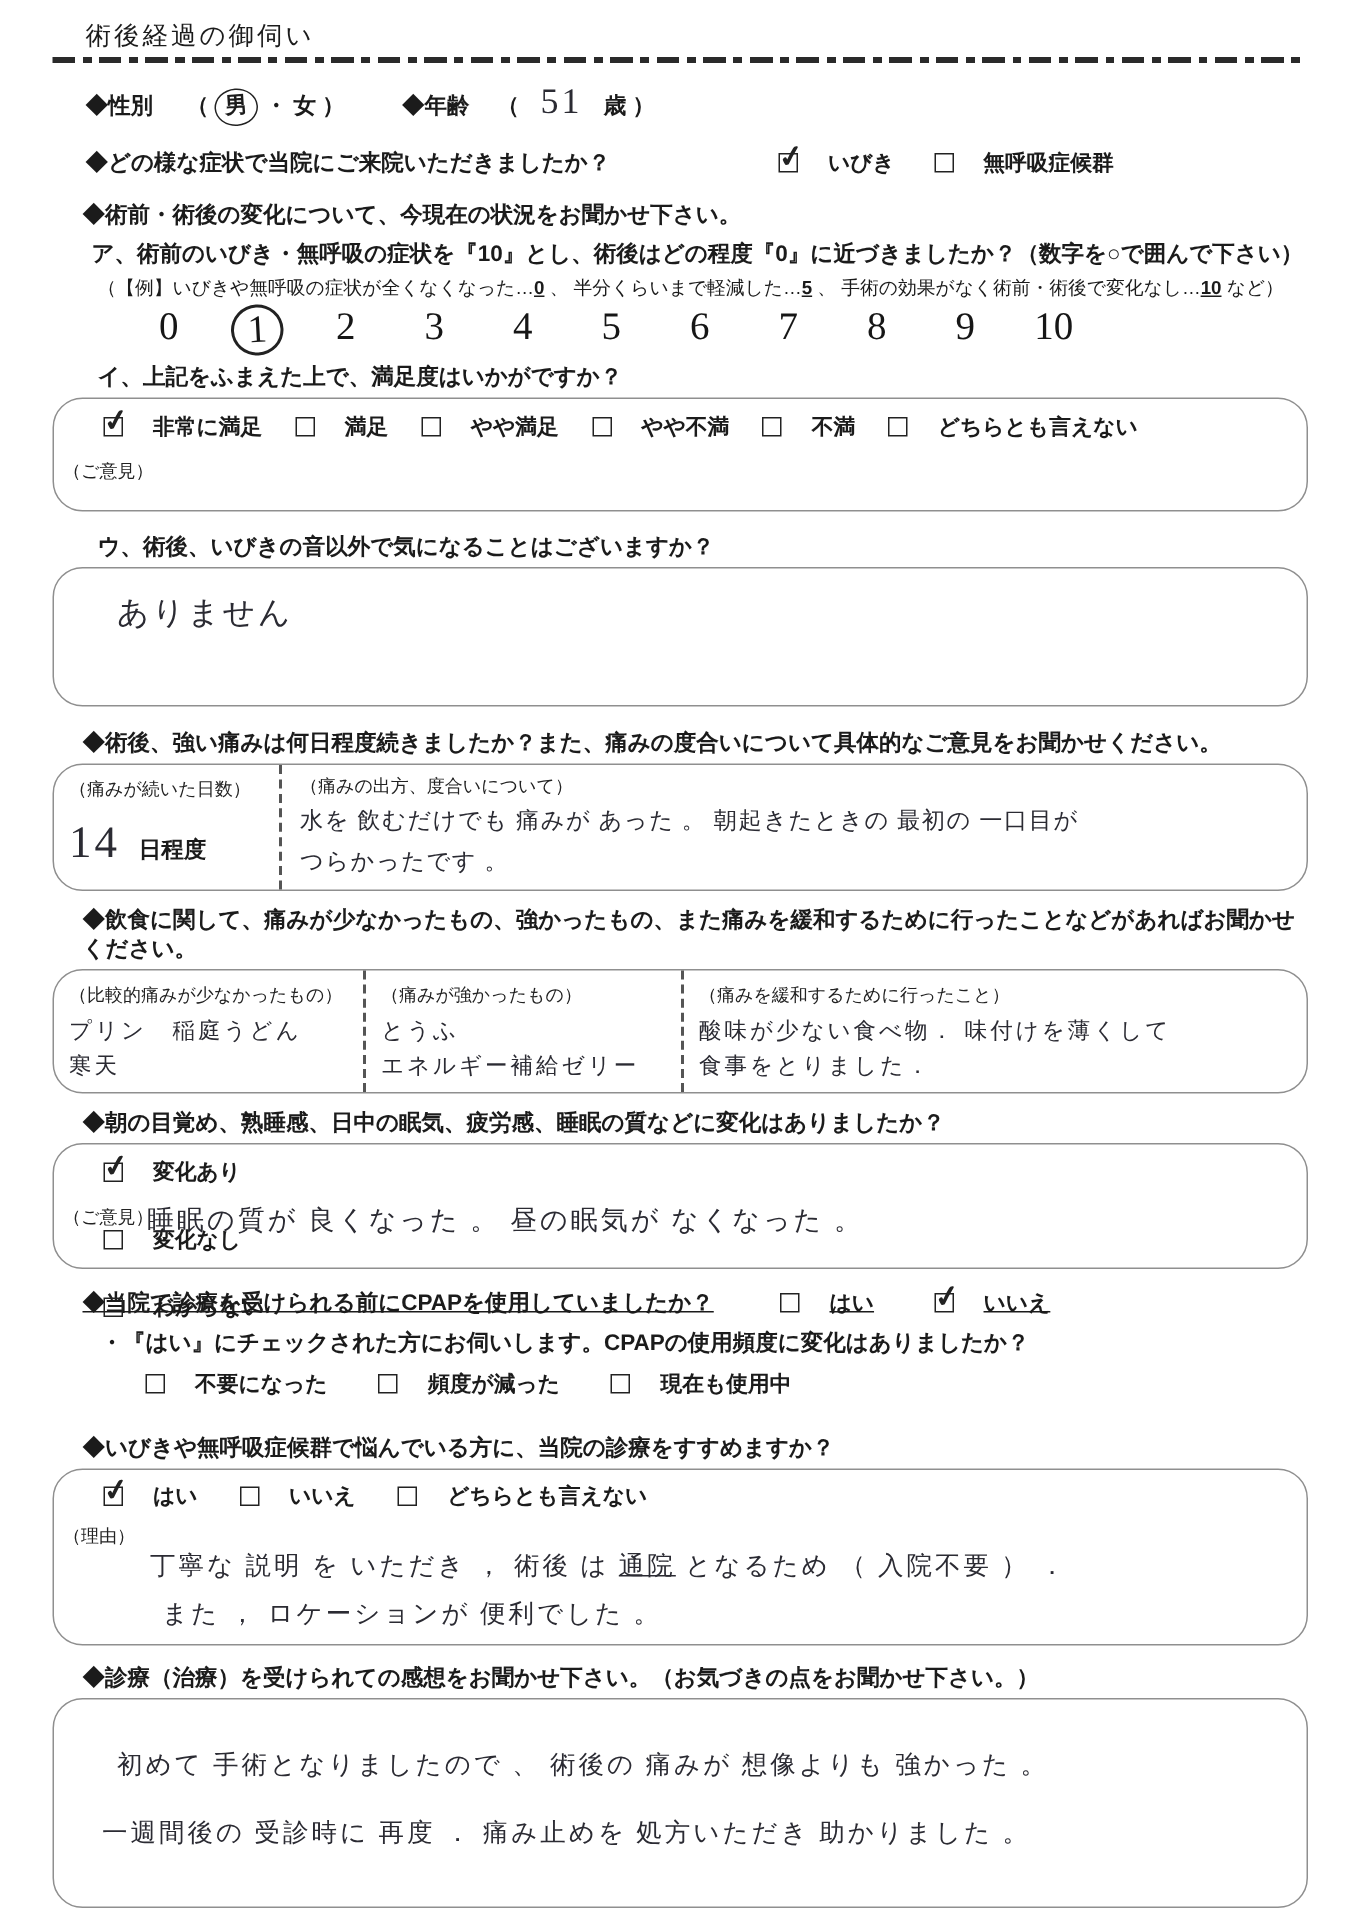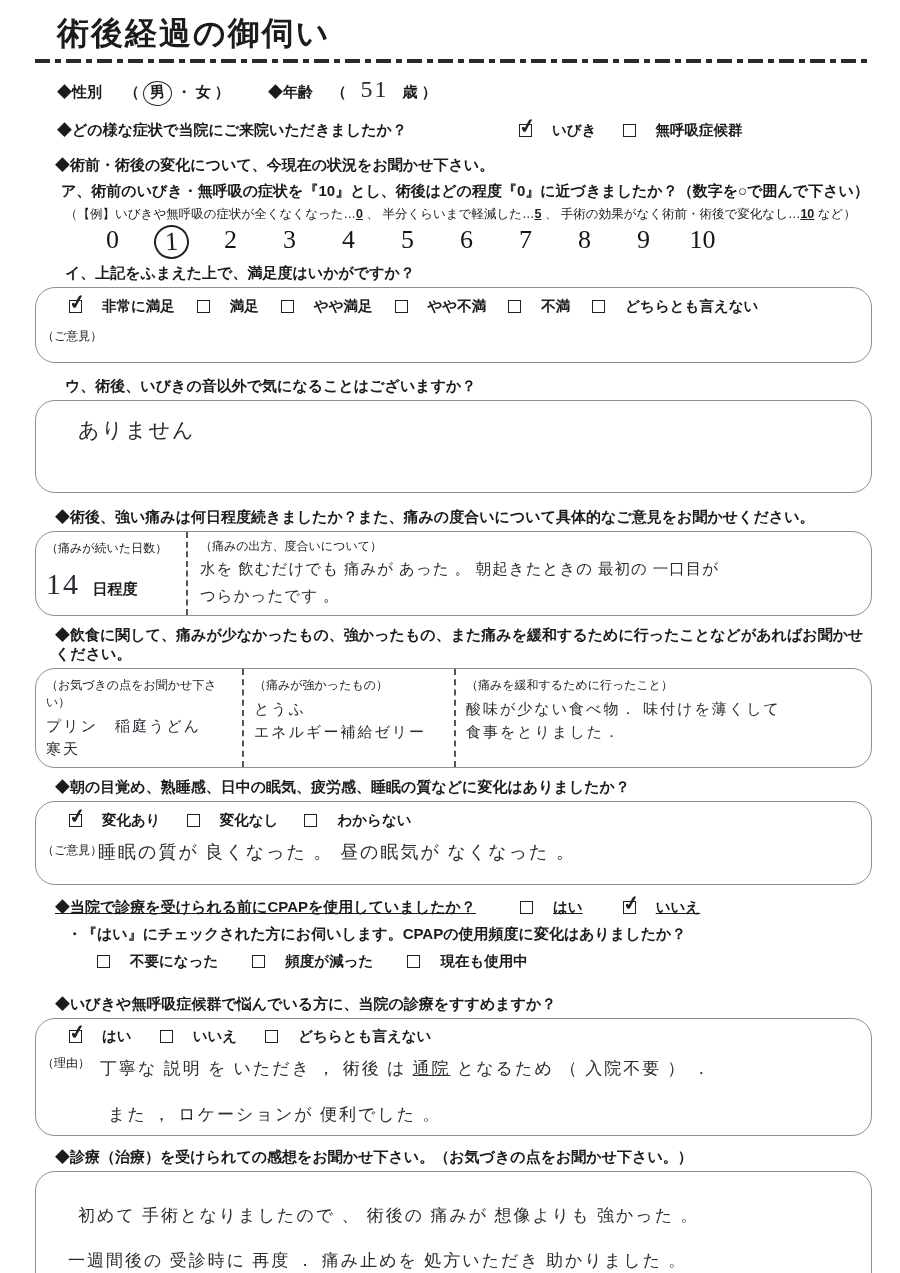--- a/index.html
+++ b/index.html
@@ -8,21 +8,21 @@
     width:900px; min-height:1273px;
     font-family:"Liberation Sans", sans-serif;
     color:#1b1b1b;
     position:relative; overflow:hidden;
   }
   .page { padding:12px 28px 10px 35px; }
 
   .title {
     margin-left:22px;
     font-family:"Liberation Serif", serif;
-    font-size:32px; font-weight:700; letter-spacing:2px;
+    font-size:17px; font-weight:400; letter-spacing:2px;
   }
   .rule {
     margin-top:3px; height:4px; width:100%;
     background-image:repeating-linear-gradient(90deg,#2a2a2a 0 15px,transparent 15px 20px,#2a2a2a 20px 26px,transparent 26px 31px);
   }
 
   .row { font-size:15px; }
   .b { font-weight:bold; }
   .sm { font-size:12px; color:#222; }
 
@@ -178,40 +178,40 @@
         <div class="hw" style="margin-top:4px; font-size:15.5px; letter-spacing:1px;">水を 飲むだけでも 痛みが あった 。 朝起きたときの 最初の 一口目が</div>
         <div class="hw" style="margin-top:6px; font-size:15.5px; letter-spacing:1px;">つらかったです 。</div>
       </div>
     </div>
   </div>
 
   <div class="row b" style="margin-top:10px; margin-left:20px;">◆飲食に関して、痛みが少なかったもの、強かったもの、また痛みを緩和するために行ったことなどがあればお聞かせください。</div>
   <div class="abox">
     <div class="food-grid">
       <div class="food-col" style="width:206px;">
-        <div class="sm">（お気づきの点をお聞かせ下さい）</div>
+        <div class="sm">（比較的痛みが少なかったもの）</div>
         <div class="hw" style="margin-top:6px; font-size:15px;">プリン　稲庭うどん</div>
         <div class="hw" style="margin-top:4px; font-size:15px;">寒天</div>
       </div>
       <div class="food-col" style="width:212px;">
         <div class="sm">（痛みが強かったもの）</div>
         <div class="hw" style="margin-top:6px; font-size:15px;">とうふ</div>
         <div class="hw" style="margin-top:4px; font-size:15px;">エネルギー補給ゼリー</div>
       </div>
       <div class="food-col" style="flex:1;">
         <div class="sm">（痛みを緩和するために行ったこと）</div>
         <div class="hw" style="margin-top:6px; font-size:15px;">酸味が少ない食べ物． 味付けを薄くして</div>
         <div class="hw" style="margin-top:4px; font-size:15px;">食事をとりました．</div>
       </div>
     </div>
   </div>
 
   <div class="row b" style="margin-top:10px; margin-left:20px;">◆朝の目覚め、熟睡感、日中の眠気、疲労感、睡眠の質などに変化はありましたか？</div>
   <div class="abox" style="height:84px;">
-    <div style="padding:9px 0 0 33px; display:flex; gap:26px;">
+    <div style="padding:9px 0 0 33px; display:flex; gap:26px;flex-direction:column;">
       <span class="cb">
           <span class="cbx checked"></span>
           <span class="lbl">変化あり</span>
         </span>
       <span class="cb">
           <span class="cbx"></span>
           <span class="lbl">変化なし</span>
         </span>
       <span class="cb">
           <span class="cbx"></span>
@@ -259,21 +259,21 @@
       <span class="cb">
           <span class="cbx"></span>
           <span class="lbl">いいえ</span>
         </span>
       <span class="cb">
           <span class="cbx"></span>
           <span class="lbl">どちらとも言えない</span>
         </span>
     </div>
     <div class="sm" style="position:absolute; left:6px; top:36px;">（理由）</div>
-    <div class="hw" style="position:absolute; left:64px; top:38px; font-size:17px;">
+    <div class="hw" style="position:absolute; left:64px; top:52px; font-size:17px;">
       <span>丁寧な 説明 を いただき ， 術後 は </span><span class="u">通院</span><span> となるため （ 入院不要 ） ．</span>
     </div>
     <div class="hw" style="position:absolute; left:72px; top:84px; font-size:17px;">また ， ロケーションが 便利でした 。</div>
   </div>
 
   <div class="row b" style="margin-top:12px; margin-left:20px;">◆診療（治療）を受けられての感想をお聞かせ下さい。（お気づきの点をお聞かせ下さい。）</div>
   <div class="abox" style="height:140px;">
     <div class="hw" style="padding:32px 0 0 42px; font-size:17px;">初めて 手術となりましたので 、 術後の 痛みが 想像よりも 強かった 。</div>
     <div class="hw" style="padding:22px 0 0 32px; font-size:17px;">一週間後の 受診時に 再度 ． 痛み止めを 処方いただき 助かりました 。</div>
   </div>

